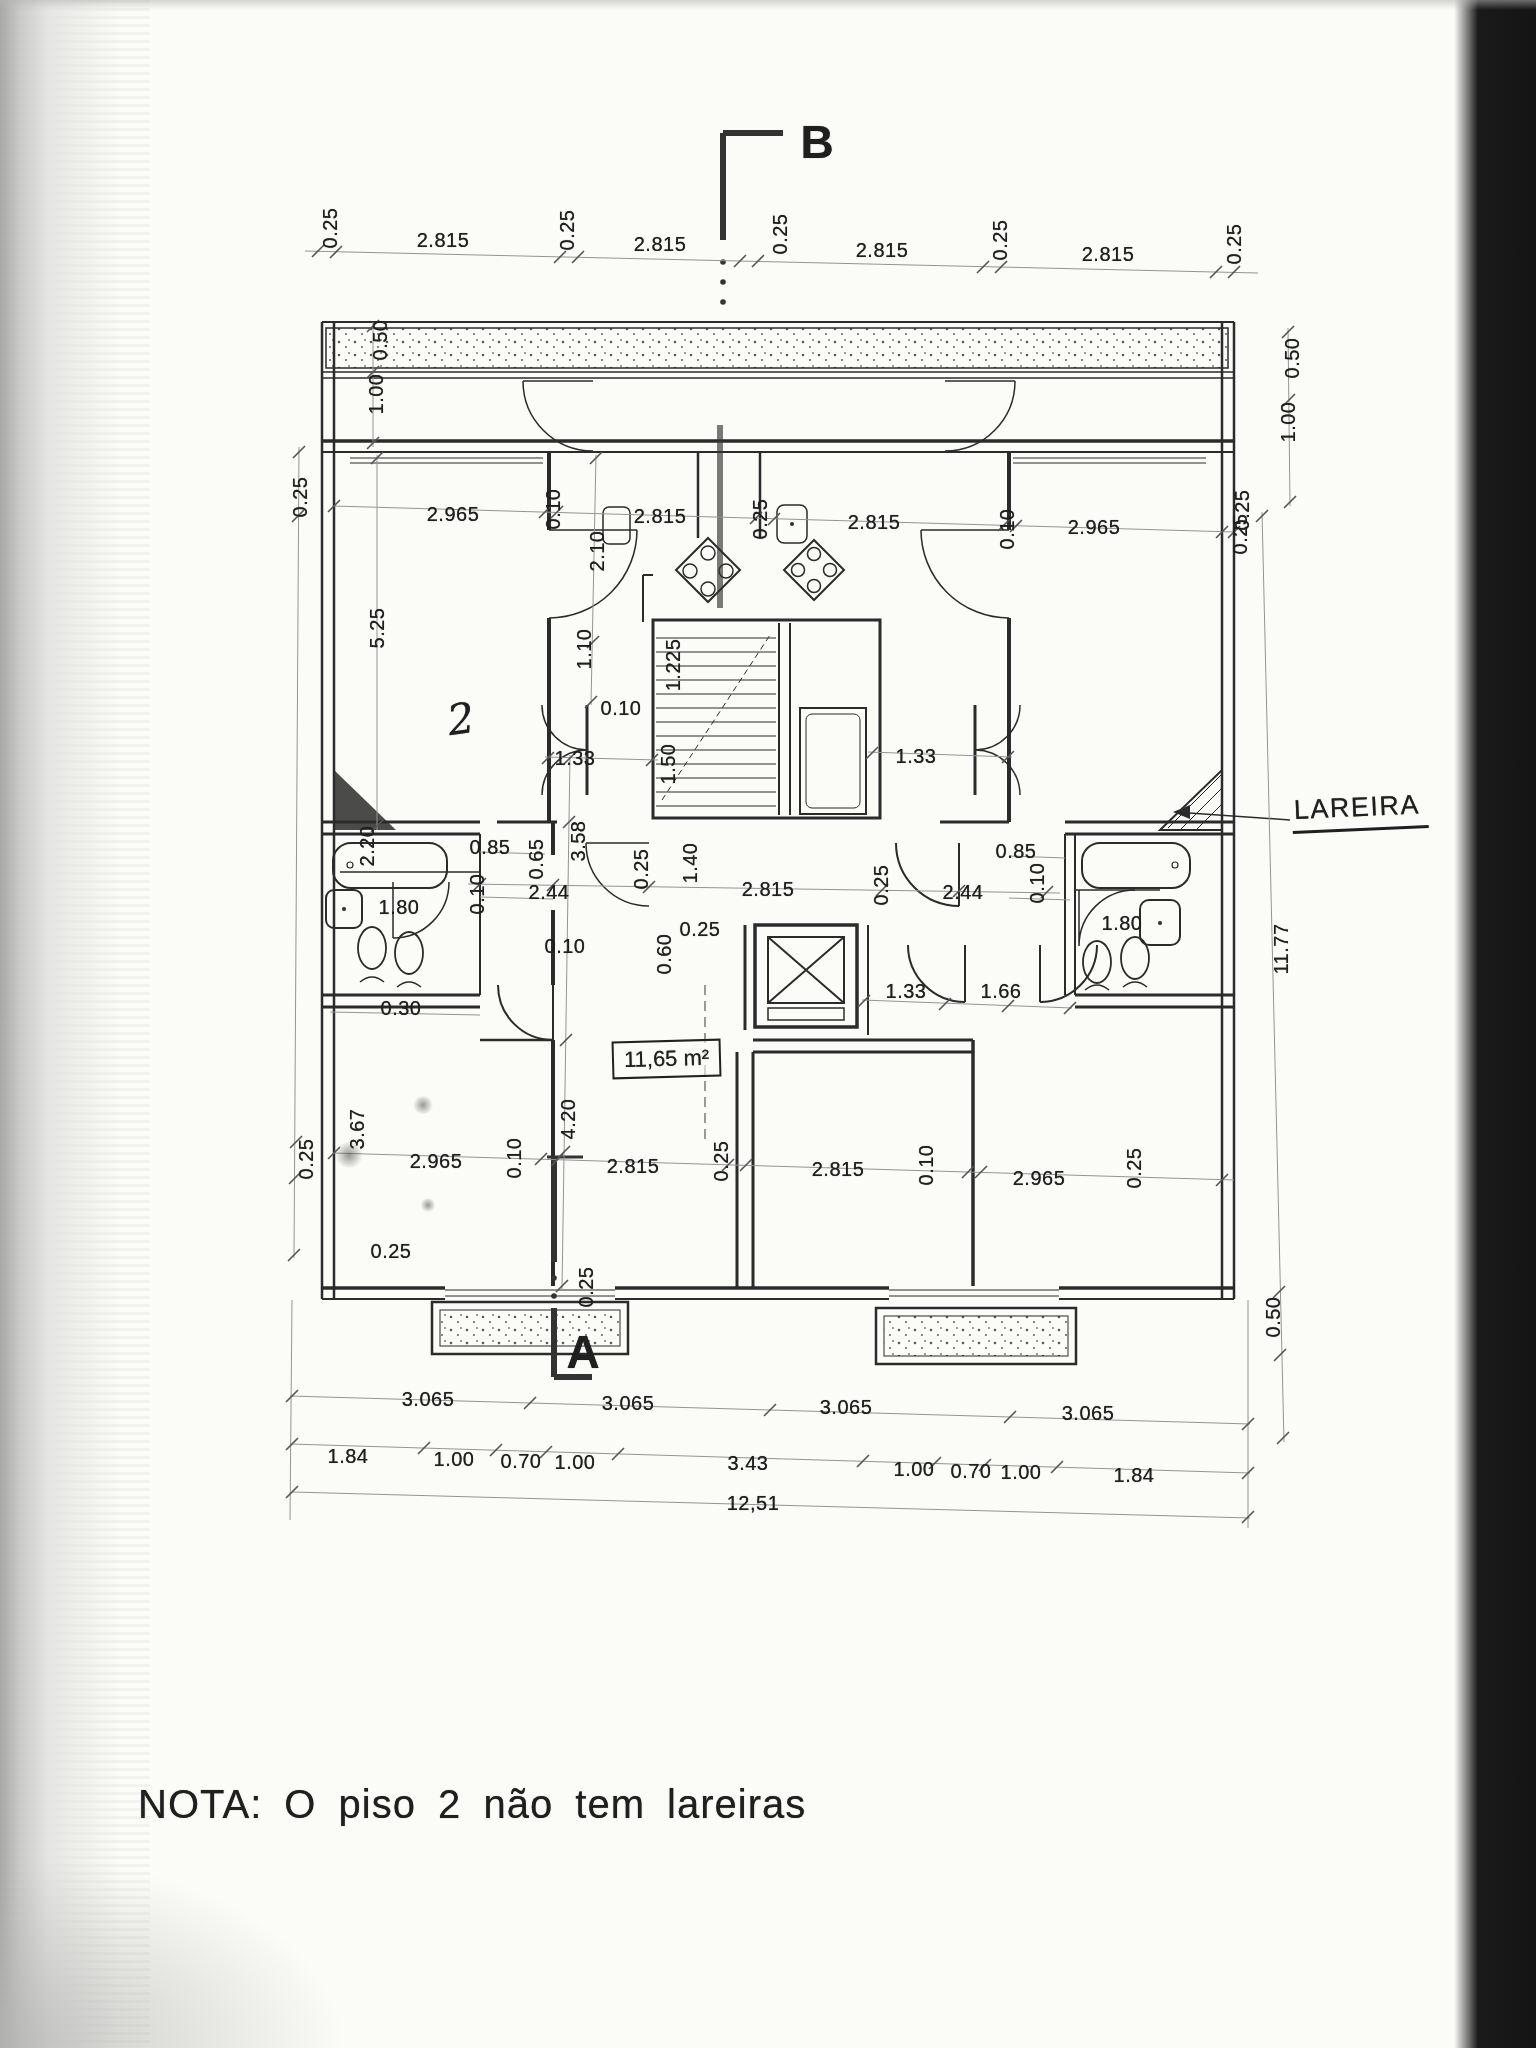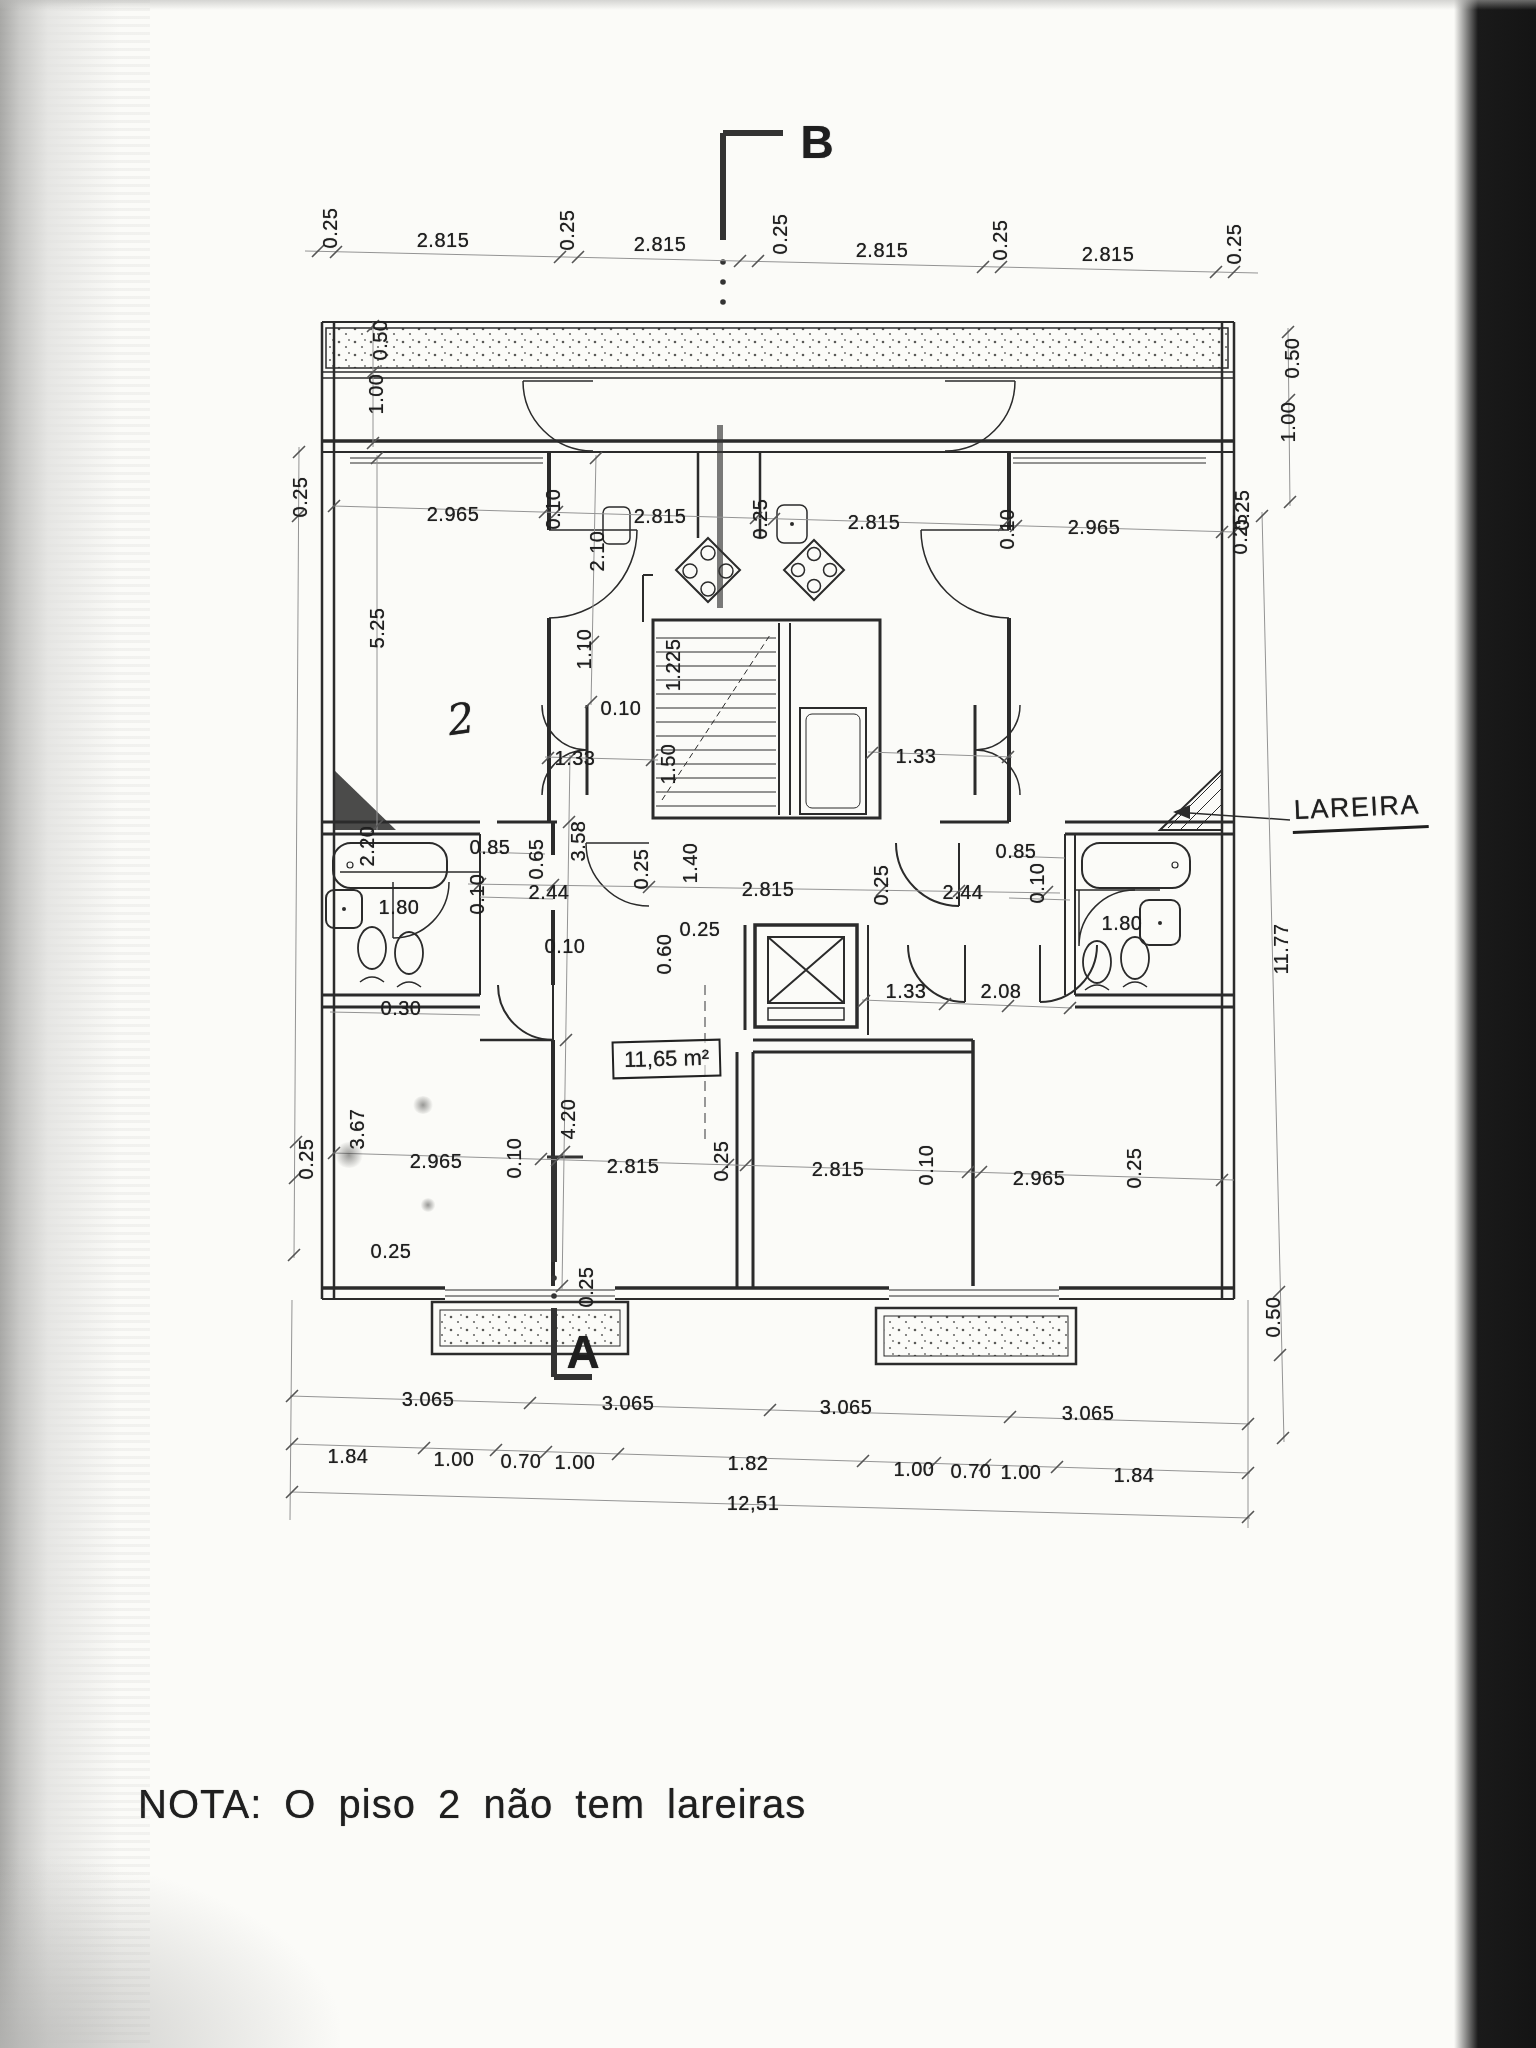--- a/index.html
+++ b/index.html
@@ -274,21 +274,21 @@
       <div class="lbl" style="left: 768px; top: 889px; transform: translate(-50%, -50%) rotate(0deg);">2.815</div>
       <div class="lbl" style="left: 881px; top: 885px; transform: translate(-50%, -50%) rotate(-90deg);">0.25</div>
       <div class="lbl" style="left: 963px; top: 892px; transform: translate(-50%, -50%) rotate(0deg);">2.44</div>
       <div class="lbl" style="left: 1016px; top: 851px; transform: translate(-50%, -50%) rotate(0deg);">0.85</div>
       <div class="lbl" style="left: 1037px; top: 883px; transform: translate(-50%, -50%) rotate(-90deg);">0.10</div>
       <div class="lbl" style="left: 1122px; top: 923px; transform: translate(-50%, -50%) rotate(0deg);">1.80</div>
       <div class="lbl" style="left: 565px; top: 946px; transform: translate(-50%, -50%) rotate(0deg);">0.10</div>
       <div class="lbl" style="left: 700px; top: 929px; transform: translate(-50%, -50%) rotate(0deg);">0.25</div>
       <div class="lbl" style="left: 664px; top: 954px; transform: translate(-50%, -50%) rotate(-90deg);">0.60</div>
       <div class="lbl" style="left: 906px; top: 991px; transform: translate(-50%, -50%) rotate(0deg);">1.33</div>
-      <div class="lbl" style="left: 1001px; top: 991px; transform: translate(-50%, -50%) rotate(0deg);">2.08</div>
+      <div class="lbl" style="left: 1001px; top: 991px; transform: translate(-50%, -50%) rotate(0deg);">1.66</div>
       <div class="lbl" style="left: 1281px; top: 949px; transform: translate(-50%, -50%) rotate(-90deg);">11.77</div>
       <div class="lbl" style="left: 357px; top: 1129px; transform: translate(-50%, -50%) rotate(-90deg);">3.67</div>
       <div class="lbl" style="left: 568px; top: 1119px; transform: translate(-50%, -50%) rotate(-90deg);">4.20</div>
       <div class="lbl" style="left: 306px; top: 1159px; transform: translate(-50%, -50%) rotate(-90deg);">0.25</div>
       <div class="lbl" style="left: 436px; top: 1161px; transform: translate(-50%, -50%) rotate(0deg);">2.965</div>
       <div class="lbl" style="left: 514px; top: 1158px; transform: translate(-50%, -50%) rotate(-90deg);">0.10</div>
       <div class="lbl" style="left: 633px; top: 1166px; transform: translate(-50%, -50%) rotate(0deg);">2.815</div>
       <div class="lbl" style="left: 721px; top: 1161px; transform: translate(-50%, -50%) rotate(-90deg);">0.25</div>
       <div class="lbl" style="left: 838px; top: 1169px; transform: translate(-50%, -50%) rotate(0deg);">2.815</div>
       <div class="lbl" style="left: 926px; top: 1165px; transform: translate(-50%, -50%) rotate(-90deg);">0.10</div>
@@ -298,21 +298,21 @@
       <div class="lbl" style="left: 586px; top: 1287px; transform: translate(-50%, -50%) rotate(-90deg);">0.25</div>
       <div class="lbl" style="left: 1273px; top: 1317px; transform: translate(-50%, -50%) rotate(-90deg);">0.50</div>
       <div class="lbl" style="left: 428px; top: 1399px; transform: translate(-50%, -50%) rotate(0deg);">3.065</div>
       <div class="lbl" style="left: 628px; top: 1403px; transform: translate(-50%, -50%) rotate(0deg);">3.065</div>
       <div class="lbl" style="left: 846px; top: 1407px; transform: translate(-50%, -50%) rotate(0deg);">3.065</div>
       <div class="lbl" style="left: 1088px; top: 1413px; transform: translate(-50%, -50%) rotate(0deg);">3.065</div>
       <div class="lbl" style="left: 348px; top: 1456px; transform: translate(-50%, -50%) rotate(0deg);">1.84</div>
       <div class="lbl" style="left: 454px; top: 1459px; transform: translate(-50%, -50%) rotate(0deg);">1.00</div>
       <div class="lbl" style="left: 521px; top: 1461px; transform: translate(-50%, -50%) rotate(0deg);">0.70</div>
       <div class="lbl" style="left: 575px; top: 1462px; transform: translate(-50%, -50%) rotate(0deg);">1.00</div>
-      <div class="lbl" style="left: 748px; top: 1463px; transform: translate(-50%, -50%) rotate(0deg);">1.82</div>
+      <div class="lbl" style="left: 748px; top: 1463px; transform: translate(-50%, -50%) rotate(0deg);">3.43</div>
       <div class="lbl" style="left: 914px; top: 1469px; transform: translate(-50%, -50%) rotate(0deg);">1.00</div>
       <div class="lbl" style="left: 971px; top: 1471px; transform: translate(-50%, -50%) rotate(0deg);">0.70</div>
       <div class="lbl" style="left: 1021px; top: 1472px; transform: translate(-50%, -50%) rotate(0deg);">1.00</div>
       <div class="lbl" style="left: 1134px; top: 1475px; transform: translate(-50%, -50%) rotate(0deg);">1.84</div>
       <div class="lbl" style="left: 753px; top: 1503px; transform: translate(-50%, -50%) rotate(0deg);">12,51</div>
     </div>
 
   <div class="ann" id="lbl-b">B</div>
   <div class="ann" id="lbl-a">A</div>
   <div class="ann" id="lbl-lareira">LAREIRA</div>

